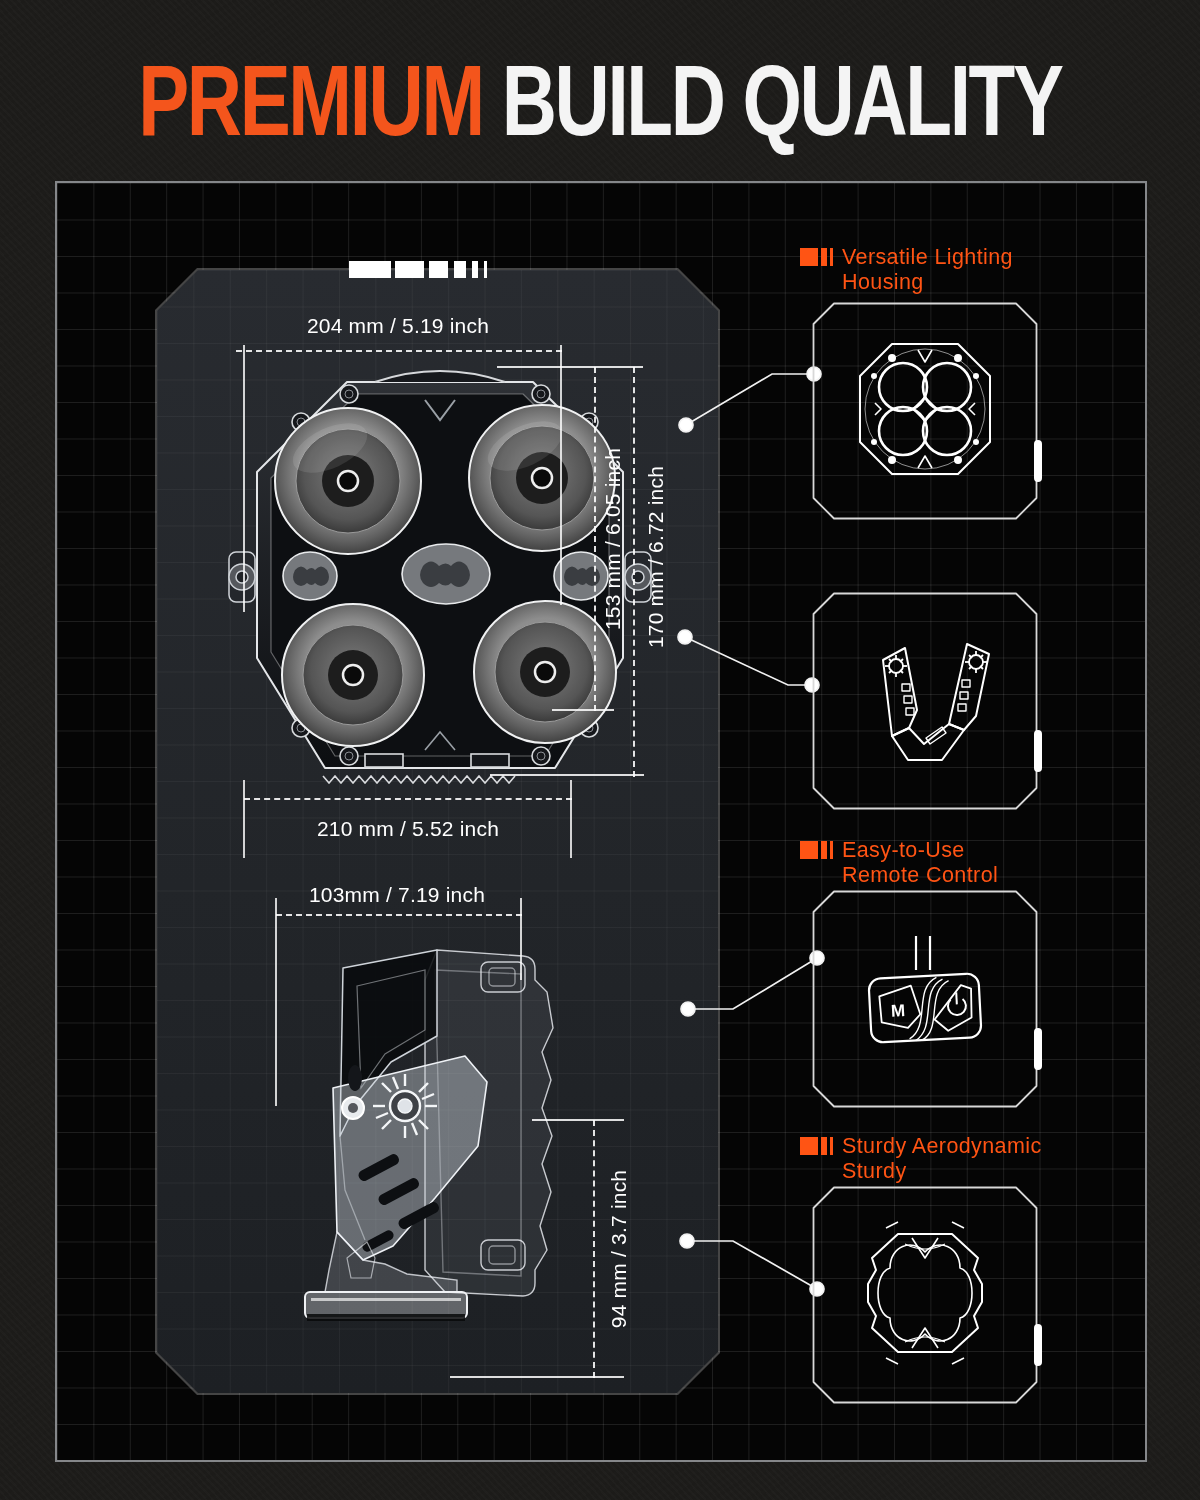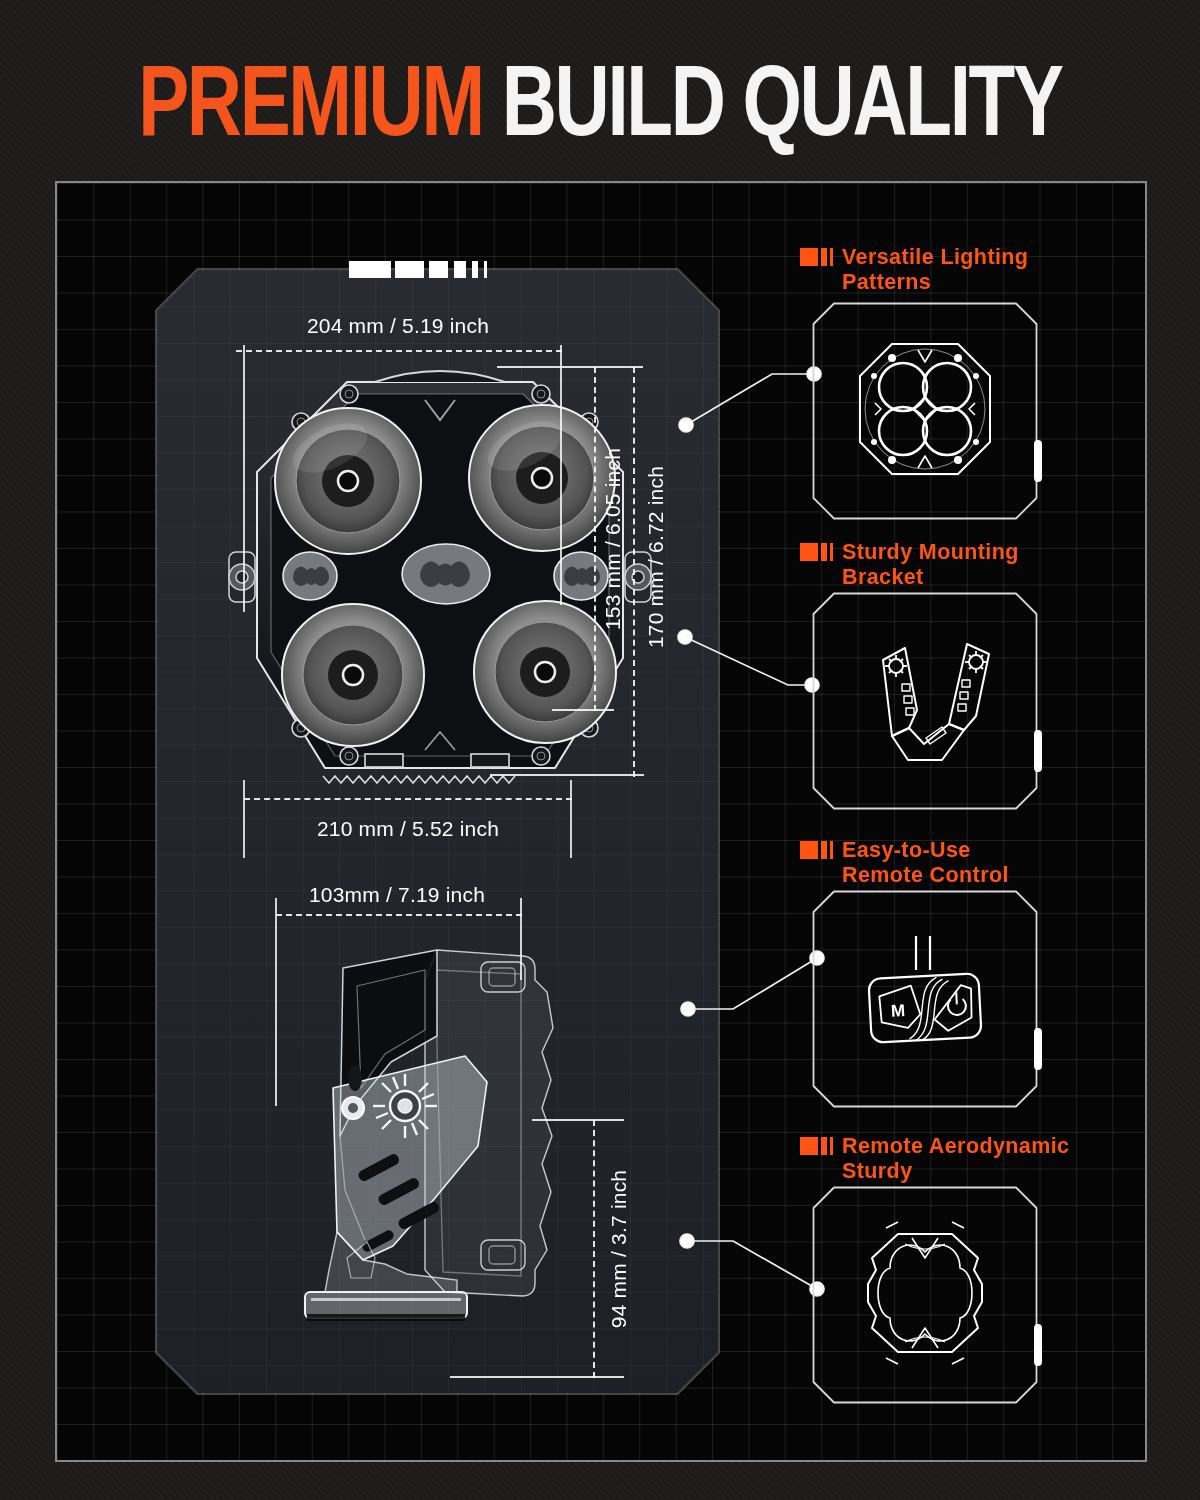--- a/index.html
+++ b/index.html
@@ -47,21 +47,21 @@
   .dash-v{position:absolute;width:0;border-left:2px dashed rgba(255,255,255,.88);}
   .tick-h{position:absolute;height:2px;background:rgba(255,255,255,.85);}
   .tick-v{position:absolute;width:2px;background:rgba(255,255,255,.8);}
   
   .feat-header{position:absolute;display:flex;align-items:flex-start;}
   .feat-icon{display:flex;margin-top:3px;}
   .feat-icon i{display:block;background:#ff5414;height:18px;}
   .feat-icon .b1{width:18px;margin-right:3px;}
   .feat-icon .b2{width:6px;margin-right:3px;}
   .feat-icon .b3{width:3px;}
-  .feat-title{margin-left:9px;color:#ff5414;font-weight:700;font-size:21.5px;
+  .feat-title{margin-left:9px;color:#ff5414;font-weight:400;font-size:21.5px;
               line-height:1.17;letter-spacing:.4px;}
   .feat-panel{position:absolute;width:226px;height:218px;}
   .feat-panel svg.frame{position:absolute;left:0;top:0;}
   .feat-panel svg.art{position:absolute;left:38px;top:32px;}
   .pill{position:absolute;right:-4px;top:138px;width:8px;height:42px;background:#fff;
         border-radius:4px;}
   
   .abs{position:absolute;}
 </style>
 </head>
@@ -322,21 +322,21 @@
   </svg>
 
   <div class="feat-header" style="left:800px;top:245px">
     <div class="feat-icon">
         <i class="b1"></i>
         <i class="b2"></i>
         <i class="b3"></i>
       </div>
     <div class="feat-title">
       <div>Versatile Lighting</div>
-      <div>Patterns</div>
+      <div>Housing</div>
     </div>
   </div>
   <div class="feat-panel" style="left:812px;top:302px">
     <svg class="frame" width="226" height="218" viewBox="0 0 226 218">
       <path d="M22,1.5 H204 L224.5,22 V196 L204,216.5 H22 L1.5,196 V22 Z" fill="none" stroke="#d8d8d8" stroke-width="1.8" stroke-linejoin="round"></path>
     </svg>
     <svg class="art" width="150" height="150" viewBox="0 0 150 150" fill="none" stroke="#fff" stroke-width="2" stroke-linejoin="round">
       <path d="M42,10 H108 L140,42 V108 L108,140 H42 L10,108 V42 Z"></path>
       <circle cx="75" cy="75" r="60" stroke-width="1" opacity=".55"></circle>
       <circle cx="53" cy="53" r="24" stroke-width="2.6"></circle>
@@ -353,31 +353,20 @@
           <circle cx="108" cy="126" r="4"></circle>
         <circle cx="24" cy="42" r="3"></circle>
           <circle cx="126" cy="42" r="3"></circle>
         <circle cx="24" cy="108" r="3"></circle>
           <circle cx="126" cy="108" r="3"></circle>
       </g>
     </svg>
     <div class="pill"></div>
   </div>
 
-  <div class="feat-header" style="left:800px;top:540px">
-    <div class="feat-icon">
-        <i class="b1"></i>
-        <i class="b2"></i>
-        <i class="b3"></i>
-      </div>
-    <div class="feat-title">
-      <div>Sturdy Mounting</div>
-      <div>Bracket</div>
-    </div>
-  </div>
   <div class="feat-panel" style="left:812px;top:592px">
     <svg class="frame" width="226" height="218" viewBox="0 0 226 218">
       <path d="M22,1.5 H204 L224.5,22 V196 L204,216.5 H22 L1.5,196 V22 Z" fill="none" stroke="#d8d8d8" stroke-width="1.8" stroke-linejoin="round"></path>
     </svg>
     <svg class="art" width="150" height="150" viewBox="0 0 150 150" fill="none" stroke="#fff" stroke-width="2" stroke-linejoin="round">
       <path d="M33,36 L55,24 L67,86 L59,104 L42,112 Z"></path>
       <path d="M117,20 L139,30 L126,92 L114,106 L99,100 Z"></path>
       <path d="M42,112 L59,104 L74,120 L99,100 L114,106 L92,136 L58,136 Z"></path>
       <path d="M76,114 L92,103 L96,109 L80,120 Z" stroke-width="1.4"></path>
       <g stroke-width="1.8">
@@ -447,21 +436,21 @@
     <div class="pill"></div>
   </div>
 
   <div class="feat-header" style="left:800px;top:1134px">
     <div class="feat-icon">
         <i class="b1"></i>
         <i class="b2"></i>
         <i class="b3"></i>
       </div>
     <div class="feat-title">
-      <div>Remote Aerodynamic</div>
+      <div>Sturdy Aerodynamic</div>
       <div>Sturdy</div>
     </div>
   </div>
   <div class="feat-panel" style="left:812px;top:1186px">
     <svg class="frame" width="226" height="218" viewBox="0 0 226 218">
       <path d="M22,1.5 H204 L224.5,22 V196 L204,216.5 H22 L1.5,196 V22 Z" fill="none" stroke="#d8d8d8" stroke-width="1.8" stroke-linejoin="round"></path>
     </svg>
     <svg class="art" width="150" height="150" viewBox="0 0 150 150" fill="none" stroke="#fff" stroke-width="2" stroke-linejoin="round">
       <path d="M48,16 H102 L128,40 L124,52 L132,66 V84 L124,98 L128,110 L102,134 H48 L22,110 L26,98 L18,84 V66 L26,52 L22,40 Z"></path>
       <path d="M75,34 C62,20 40,28 40,50 C24,54 24,96 40,100 C40,122 62,130 75,116 C88,130 110,122 110,100 C126,96 126,54 110,50 C110,28 88,20 75,34 Z" stroke-width="1.6"></path>

